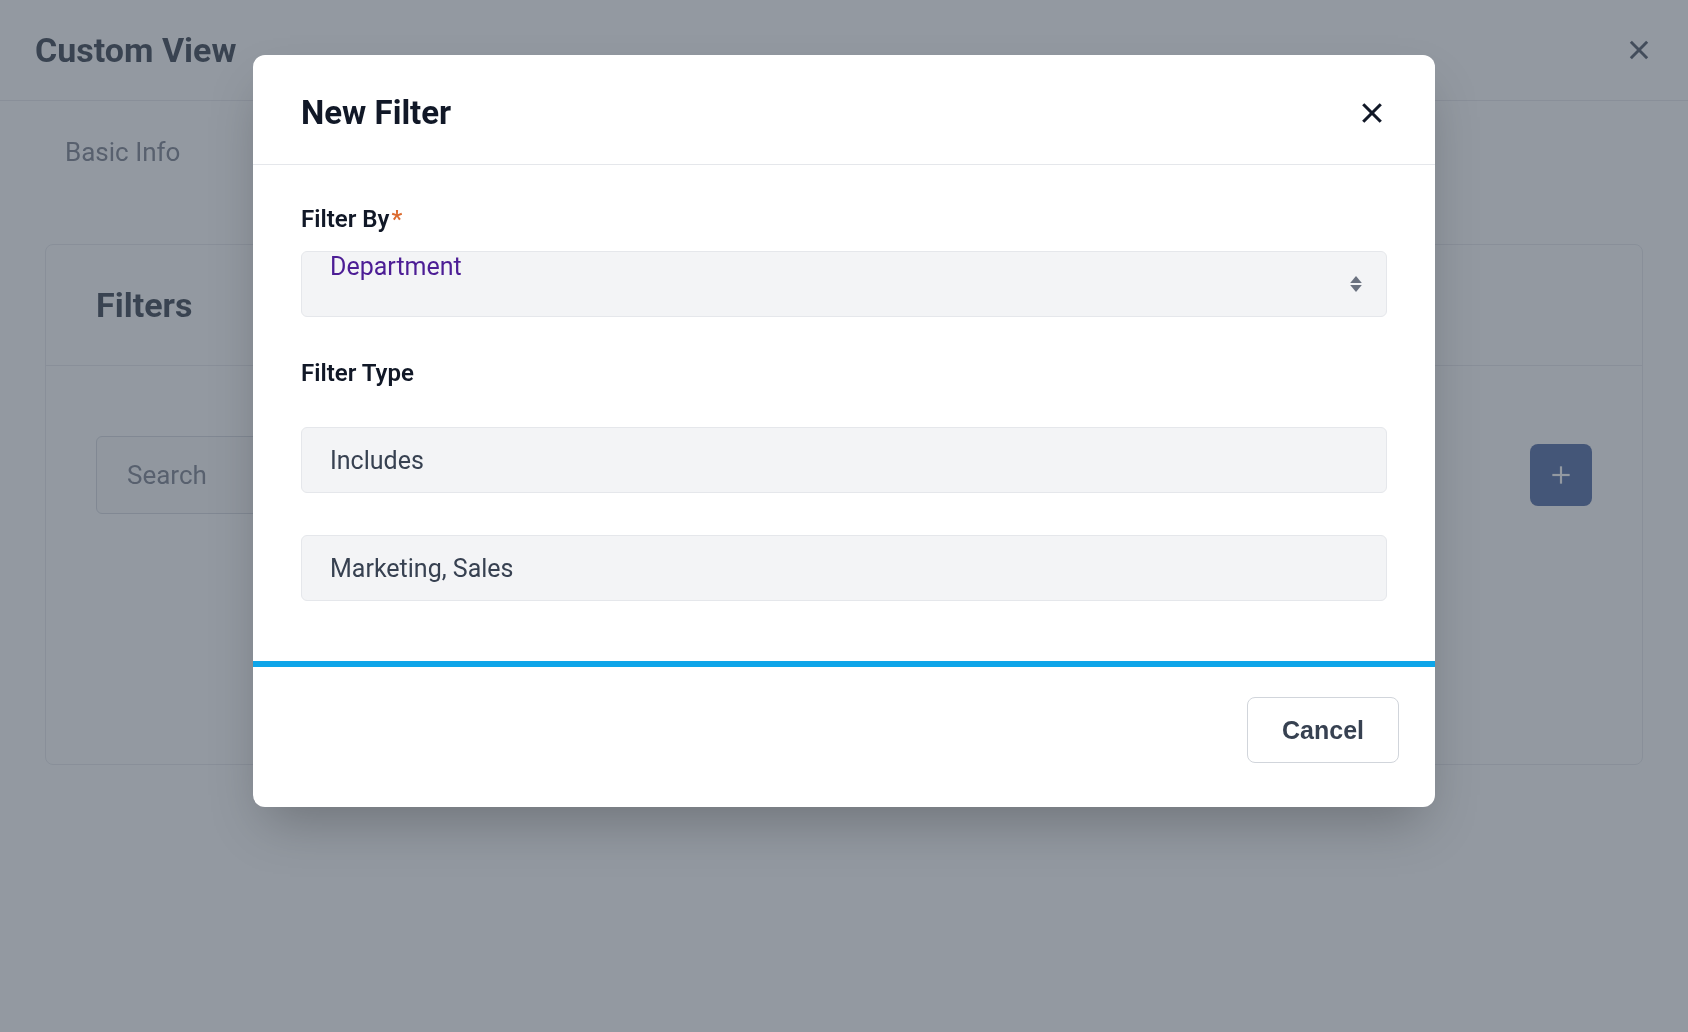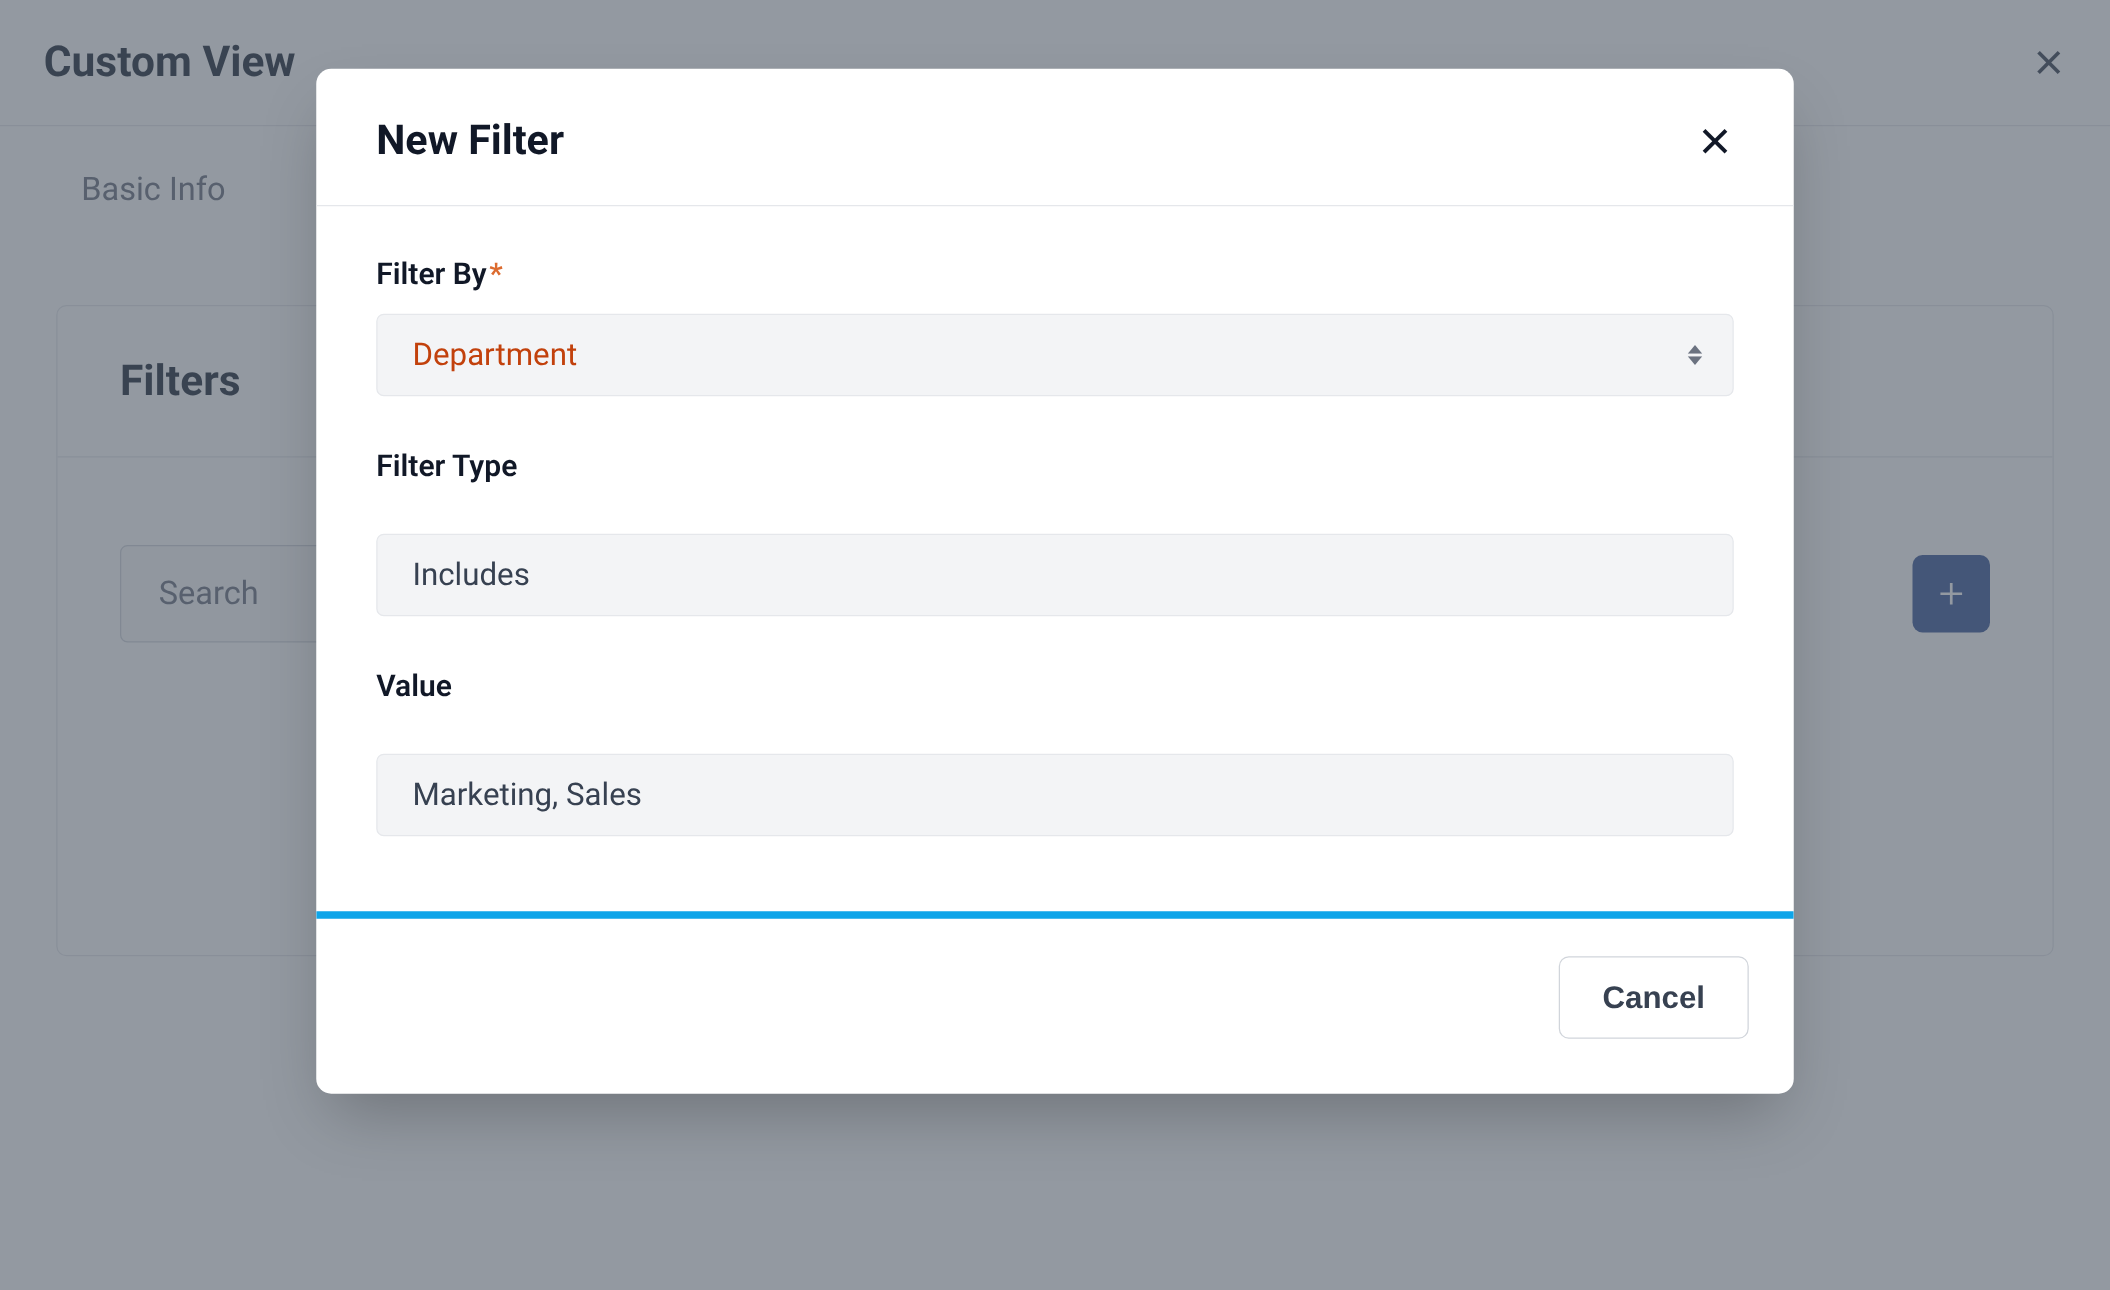--- a/index.html
+++ b/index.html
@@ -182,24 +182,24 @@
     }
     
     .form-select {
       position: relative;
       width: 100%;
       height: 66px;
       background: #f3f4f6;
       border: 1px solid #e5e7eb;
       border-radius: 6px;
       display: flex;
-      align-items: center;
+      align-items: flex-start;
       padding: 0 28px;
       font-size: 25px;
-      color: #c2410c;
+      color: #4c1d95;
       cursor: pointer;
     }
     
     .select-arrows {
       position: absolute;
       right: 24px;
       top: 50%;
       transform: translateY(-50%);
       display: flex;
       flex-direction: column;
@@ -327,21 +327,20 @@
       </div>
 
       <div class="form-group">
         <label class="form-label">Filter Type</label>
         <div class="form-input">
           <span>Includes</span>
         </div>
       </div>
 
       <div class="form-group" style="margin-bottom:10px;">
-        <label class="form-label">Value</label>
         <div class="form-input">
           <span>Marketing, Sales</span>
         </div>
       </div>
 
     </div>
 
     <div class="modal-footer">
       <button class="btn btn-cancel">Cancel</button>
     </div>

